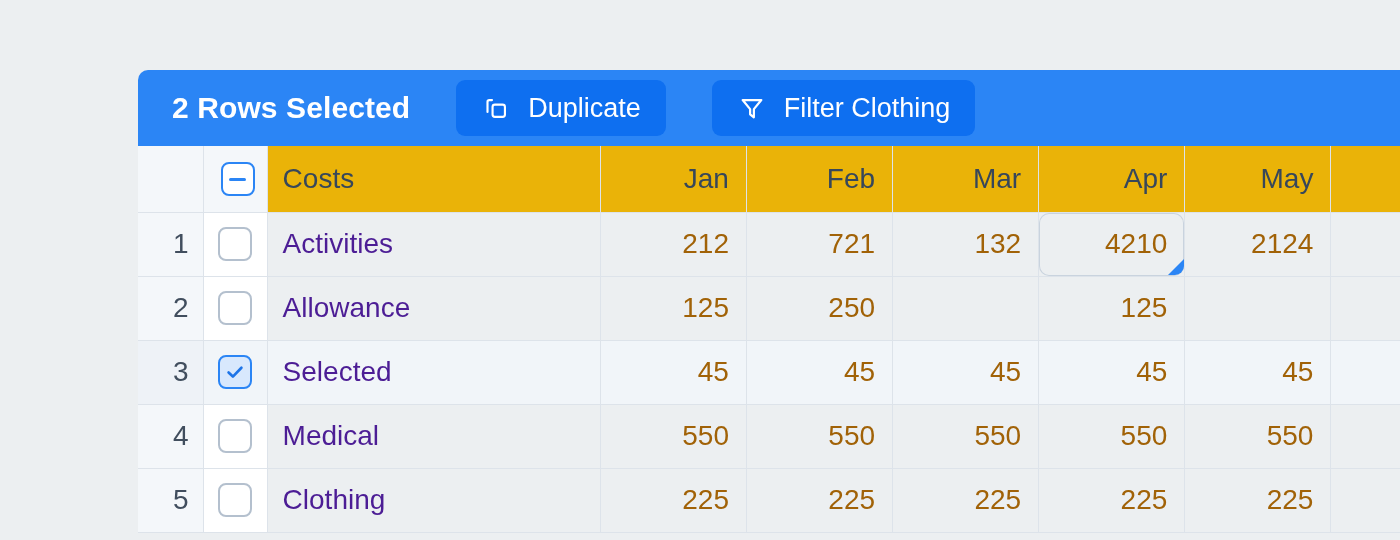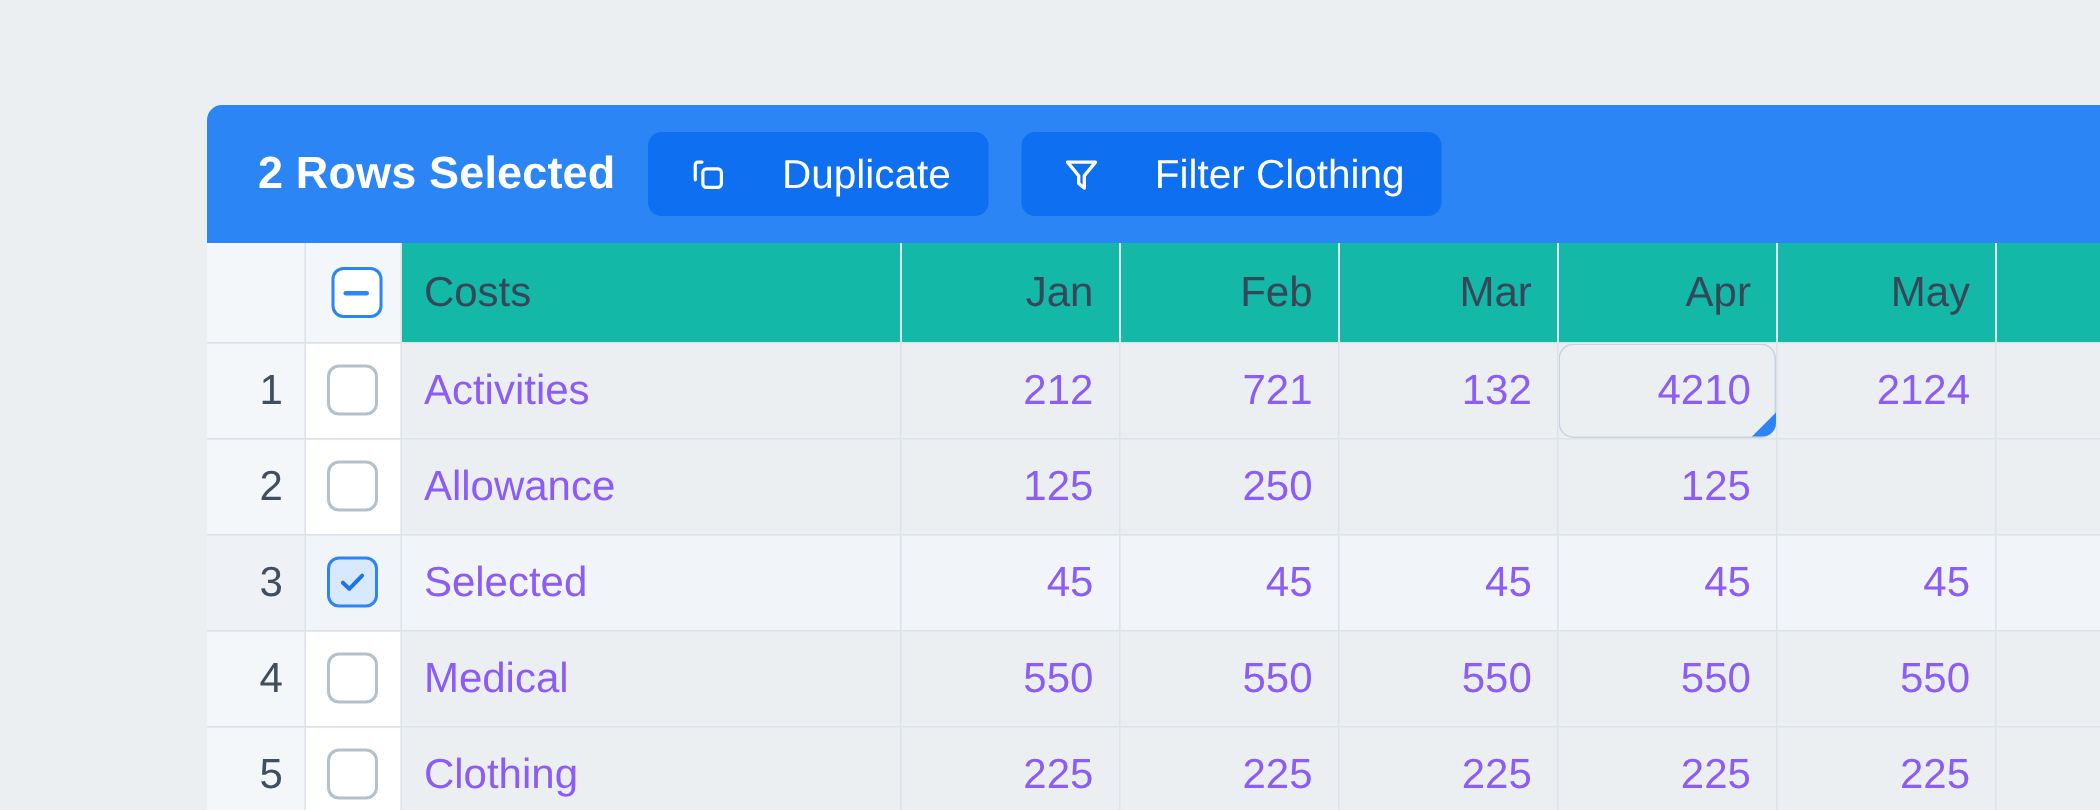--- a/index.html
+++ b/index.html
@@ -21,21 +21,21 @@
     position: absolute;
     left: 138px;
     top: 70px;
     width: 1262px;
     height: 470px;
     overflow: hidden;
   }
 
   
   #toolbar {
-    height: 92px;
+    height: 76px;
     background: #2b85f5;
     border-top-left-radius: 10px;
     display: flex;
     align-items: center;
     padding-left: 34px;
     gap: 22px;
   }
 
   #sel-count {
     color: #ffffff;
@@ -49,24 +49,25 @@
     height: 56px;
     border: none;
     border-radius: 9px;
     background: #0e6ff0;
     color: #ffffff;
     font-family: "Liberation Sans", sans-serif;
     font-size: 27px;
     font-weight: 400;
     display: flex;
     align-items: center;
-    gap: 34px;
+    gap: 17px;
     padding: 0 25px;
     cursor: pointer;
     white-space: nowrap;
+    margin-left: 24px;
   }
   .tb-btn .tb-ico {
     display: flex;
     align-items: center;
     justify-content: center;
     width: 30px;
     height: 30px;
     flex: 0 0 30px;
   }
 
@@ -90,39 +91,39 @@
   }
 
   
   col.c-num   { width: 65px;  }
   col.c-chk   { width: 64px;  }
   col.c-name  { width: 333px; }
   col.c-mon   { width: 146px; }
   col.c-tail  { width: 69px;  }
 
   thead th {
-    background: #14b8a6;
+    background: #eab308;
     height: 66px;
     font-weight: 400;
     color: #37475a;
   }
   thead th.h-num, thead th.h-chk { background: #f4f7fa; }
   thead th.h-name { text-align: left; padding-left: 15px; }
   thead th.h-mon  { text-align: right; padding-left: 44px; }
   thead th.h-tail { border-right: none; }
 
   td.d-num {
     background: #f4f7fa;
     text-align: right;
     color: #414e5e;
     padding-right: 14px;
   }
   td.d-chk  { background: #ffffff; text-align: center; padding: 0; }
-  td.d-name { text-align: left; padding-left: 15px; color: #8b5cf6; }
-  td.d-mon  { text-align: right; color: #8b5cf6; }
+  td.d-name { text-align: left; padding-left: 15px; color: #4c1d95; }
+  td.d-mon  { text-align: right; color: #a16207; }
   td.d-tail { border-right: none; }
 
   tr.row-sel td            { background: #f1f5f9; }
   tr.row-sel td.d-num      { background: #eef2f7; }
   tr.row-sel td.d-chk      { background: #f1f5f9; }
 
   
   .cbox {
     width: 34px;
     height: 34px;

